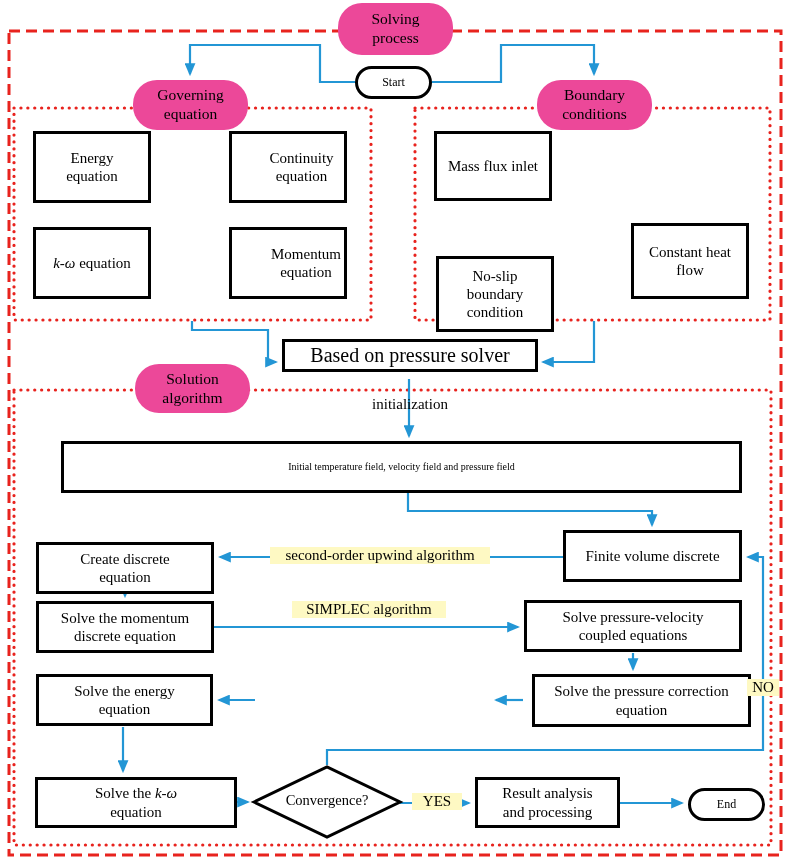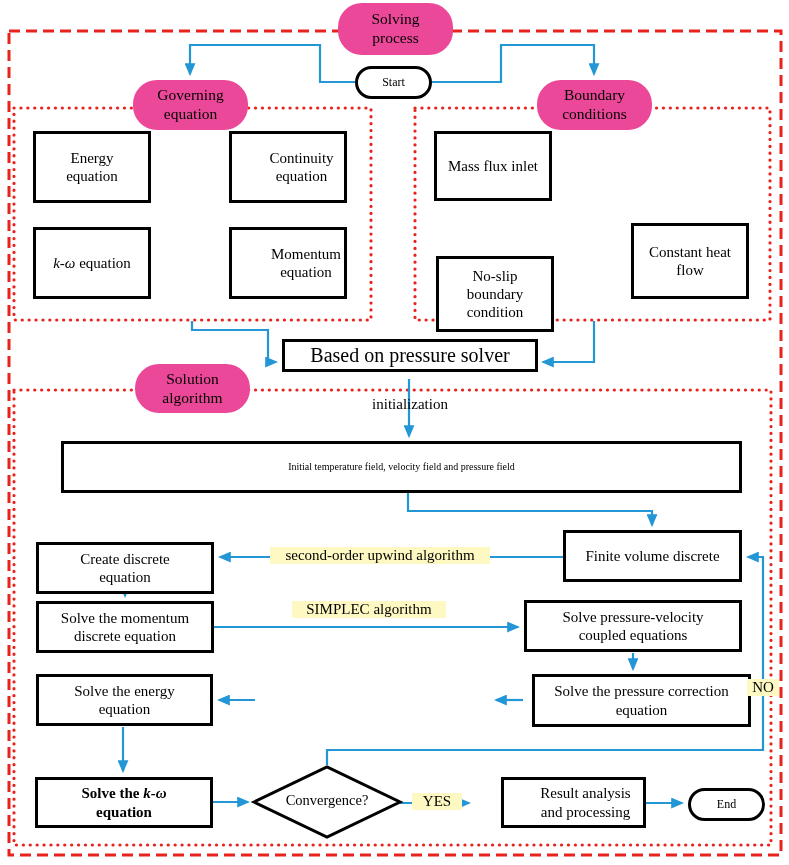--- a/index.html
+++ b/index.html
@@ -124,22 +124,22 @@
   </div>
 
   <div class="node box" style="left:36px;top:674px;width:177px;height:52px;">
     <span class="wrapnarrow" style="width:120px;">Solve the energy equation</span>
   </div>
   <div class="node box" style="left:523px;top:674px;width:219px;height:53px;margin-left:9px;">
     <span class="wrapnarrow" style="width:210px;">Solve the pressure correction equation</span>
   </div>
   <div class="lbl masked" style="left:747px;top:679px;width:32px;">NO</div>
 
-  <div class="node box" style="left:35px;top:777px;width:178px;height:51px;font-weight:bold;">
+  <div class="node box" style="left:35px;top:777px;width:202px;height:51px;">
     <span class="wrapnarrow" style="width:110px;"><span>Solve the </span><i>k-ω</i><span> equation</span></span>
   </div>
   <div class="lbl" style="left:262px;top:793px;width:130px;font-size:14.5px;">Convergence?</div>
   <div class="lbl masked" style="left:412px;top:793px;width:50px;">YES</div>
-  <div class="node box" style="left:501px;top:777px;width:145px;height:51px;justify-content:flex-end;">
+  <div class="node box" style="left:475px;top:777px;width:145px;height:51px;">
     <span class="wrapnarrow" style="width:115px;">Result analysis and processing</span>
   </div>
 
 </div>
 
 </body></html>

